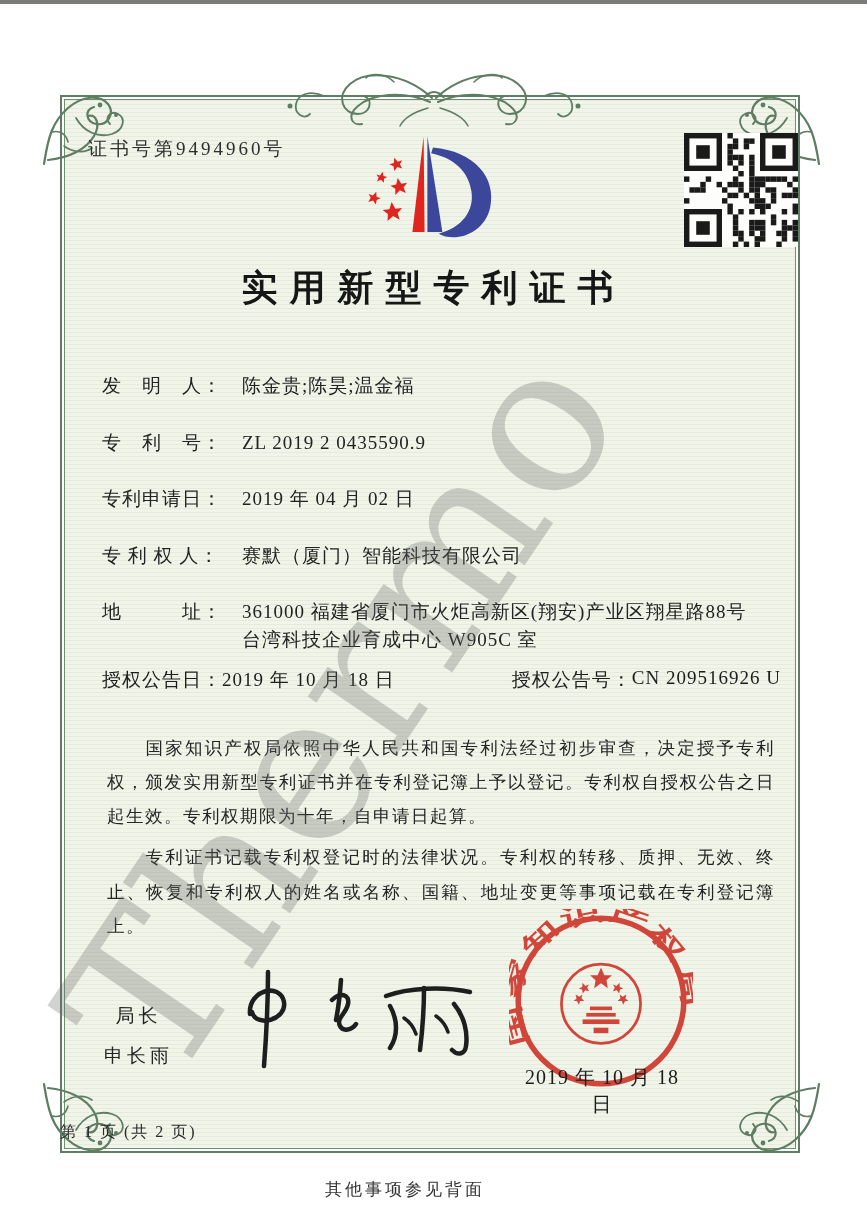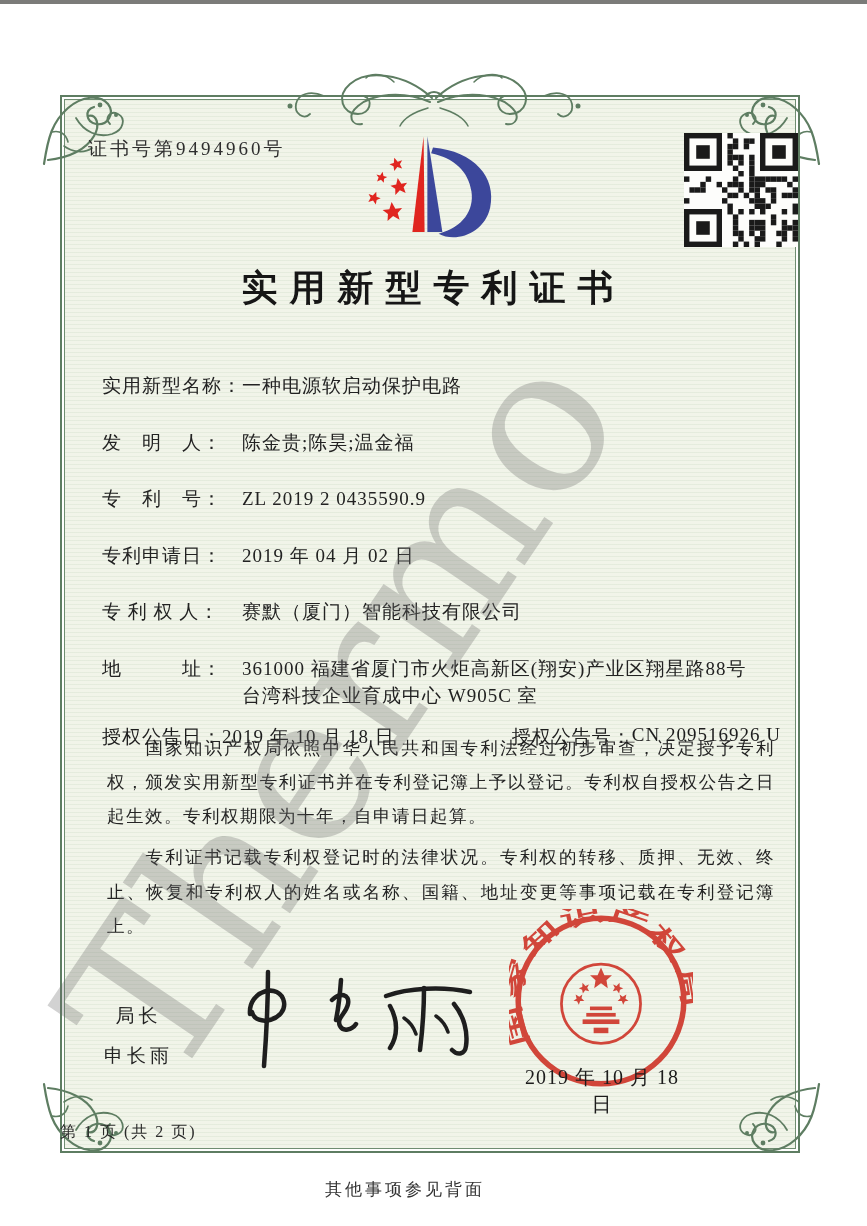--- a/index.html
+++ b/index.html
@@ -268,24 +268,20 @@
     </g>
     <rect x="9" y="9" width="10" height="10" fill="#1a1a1a"></rect>
     <rect x="65" y="9" width="10" height="10" fill="#1a1a1a"></rect>
     <rect x="9" y="65" width="10" height="10" fill="#1a1a1a"></rect>
   </svg>
 
   <div class="title">实用新型专利证书</div>
 
   <div class="fields">
     <div class="frow">
-      <span class="flabel">实用新型名称：</span>
-      <span class="fvalue">一种电源软启动保护电路</span>
-    </div>
-    <div class="frow">
       <span class="flabel">发　明　人：</span>
       <span class="fvalue">陈金贵;陈昊;温金福</span>
     </div>
     <div class="frow">
       <span class="flabel">专　利　号：</span>
       <span class="fvalue">ZL 2019 2 0435590.9</span>
     </div>
     <div class="frow">
       <span class="flabel">专利申请日：</span>
       <span class="fvalue">2019 年 04 月 02 日</span>

